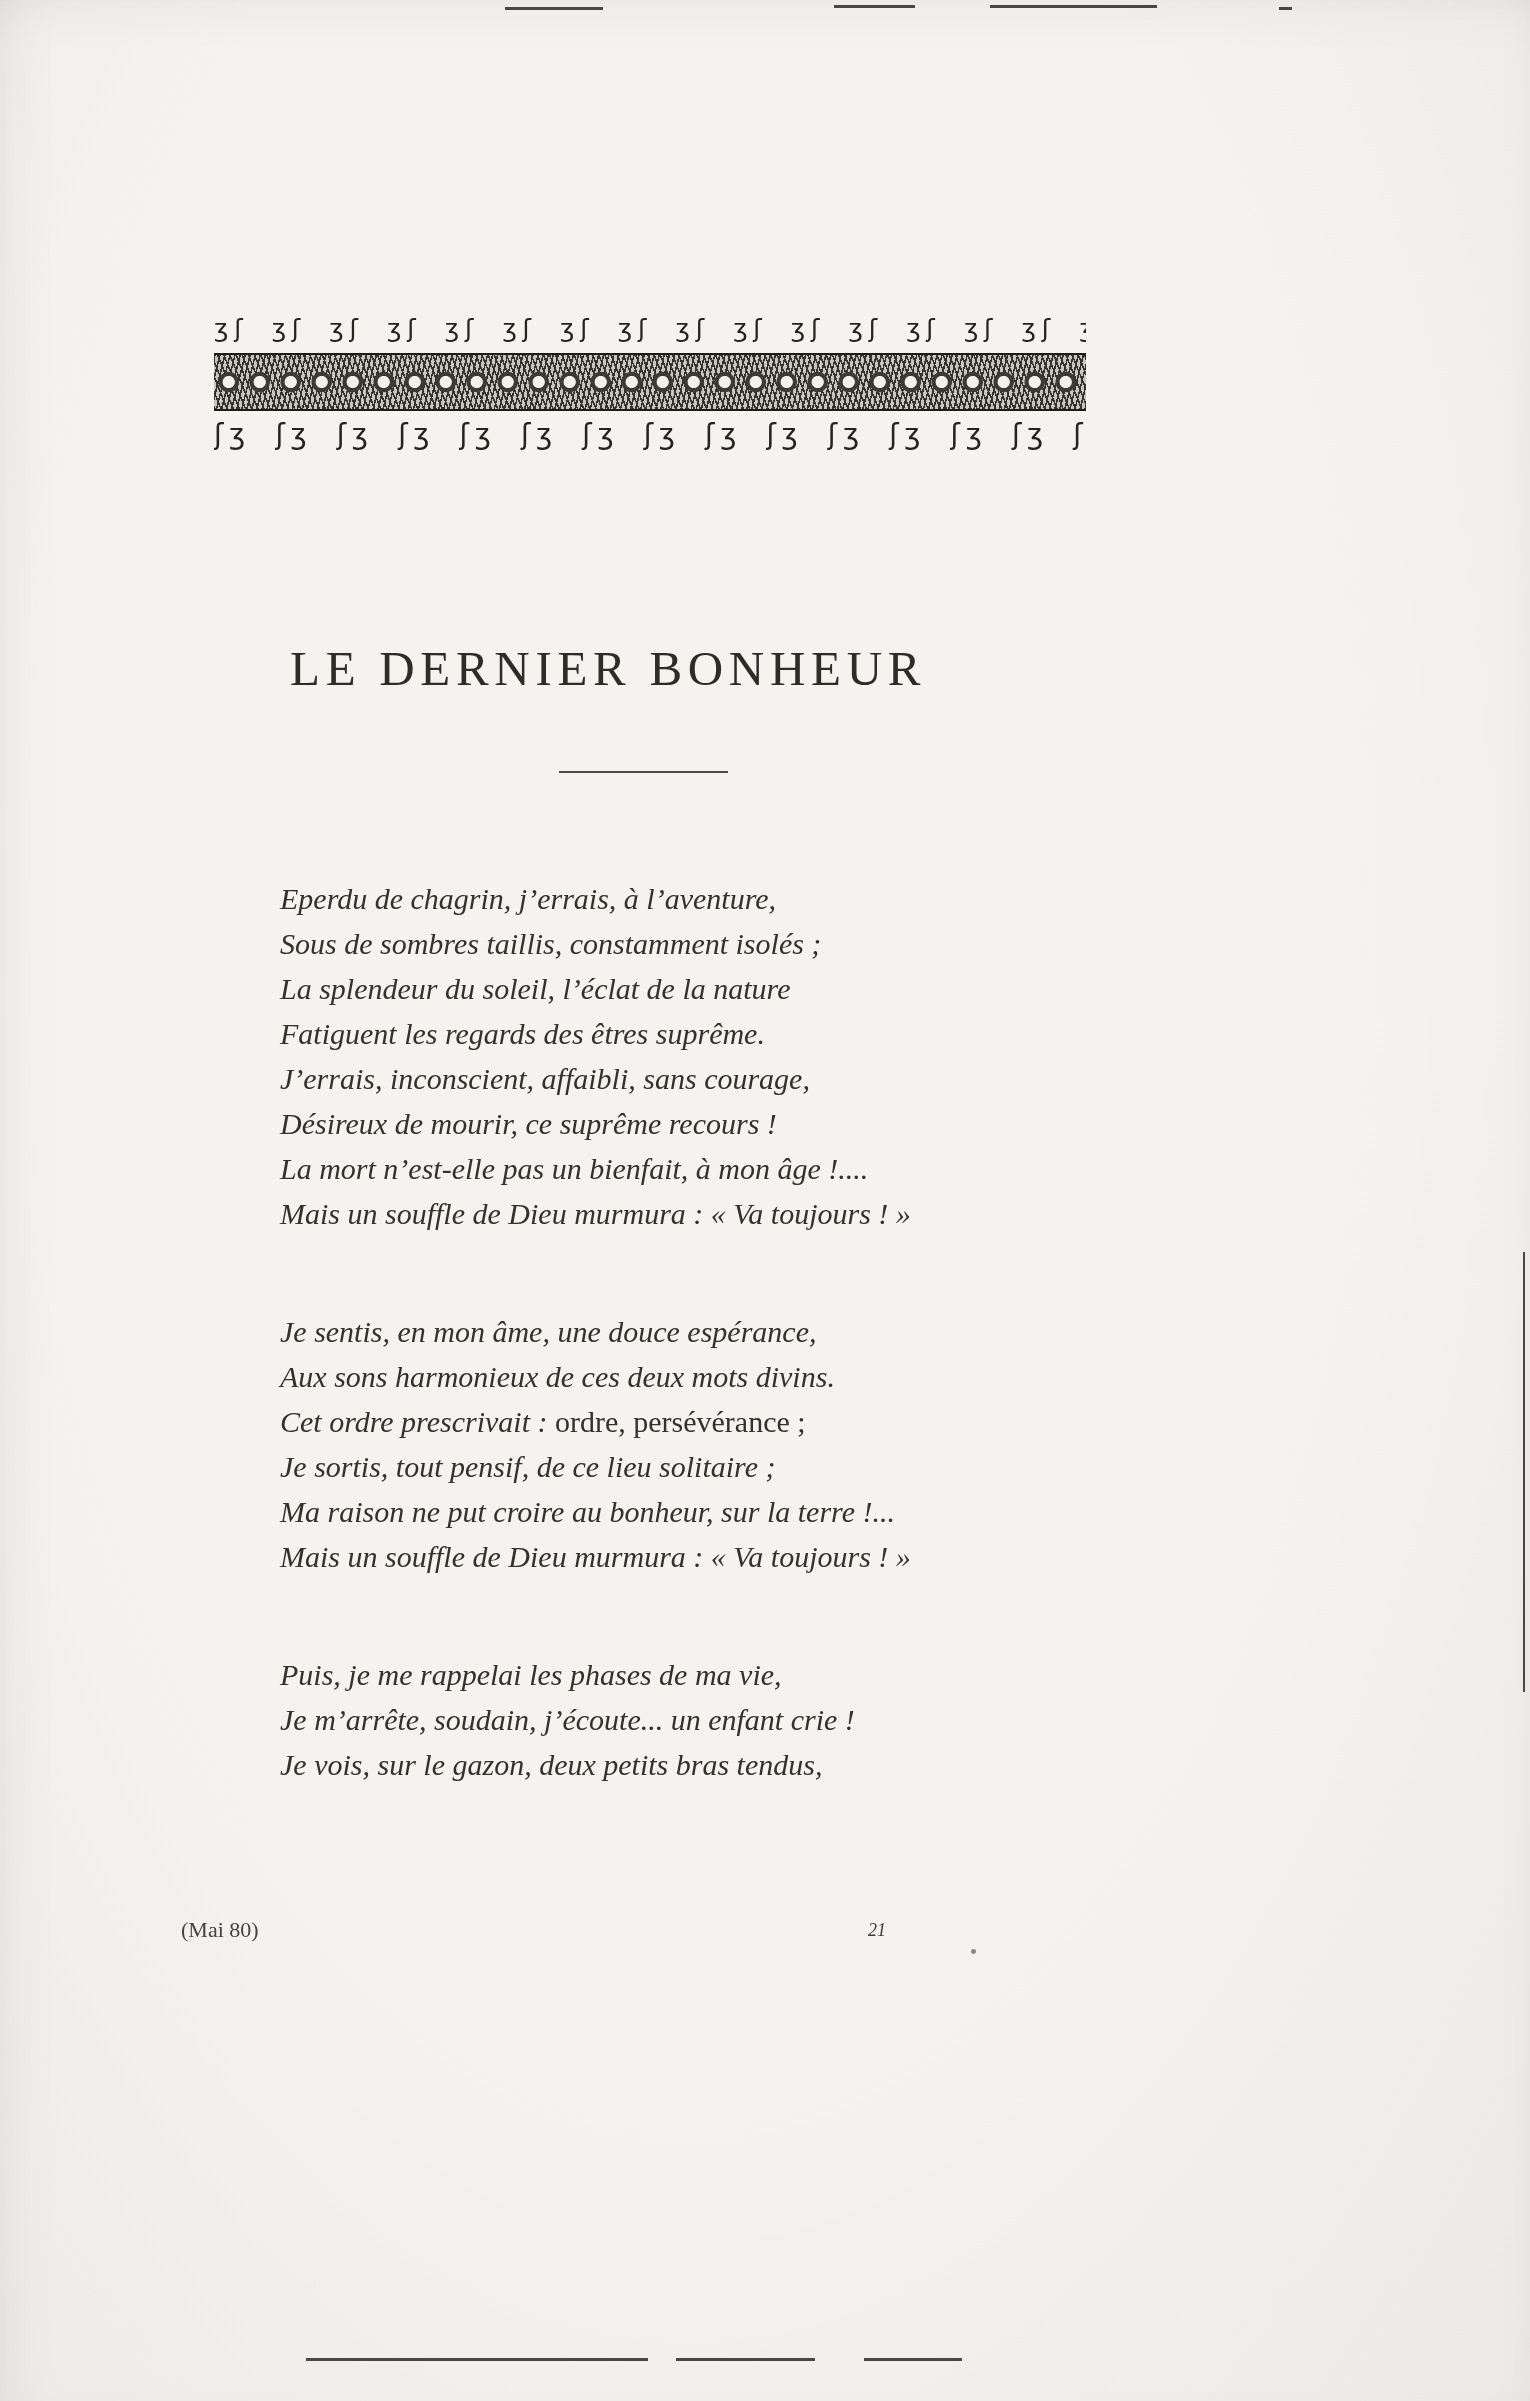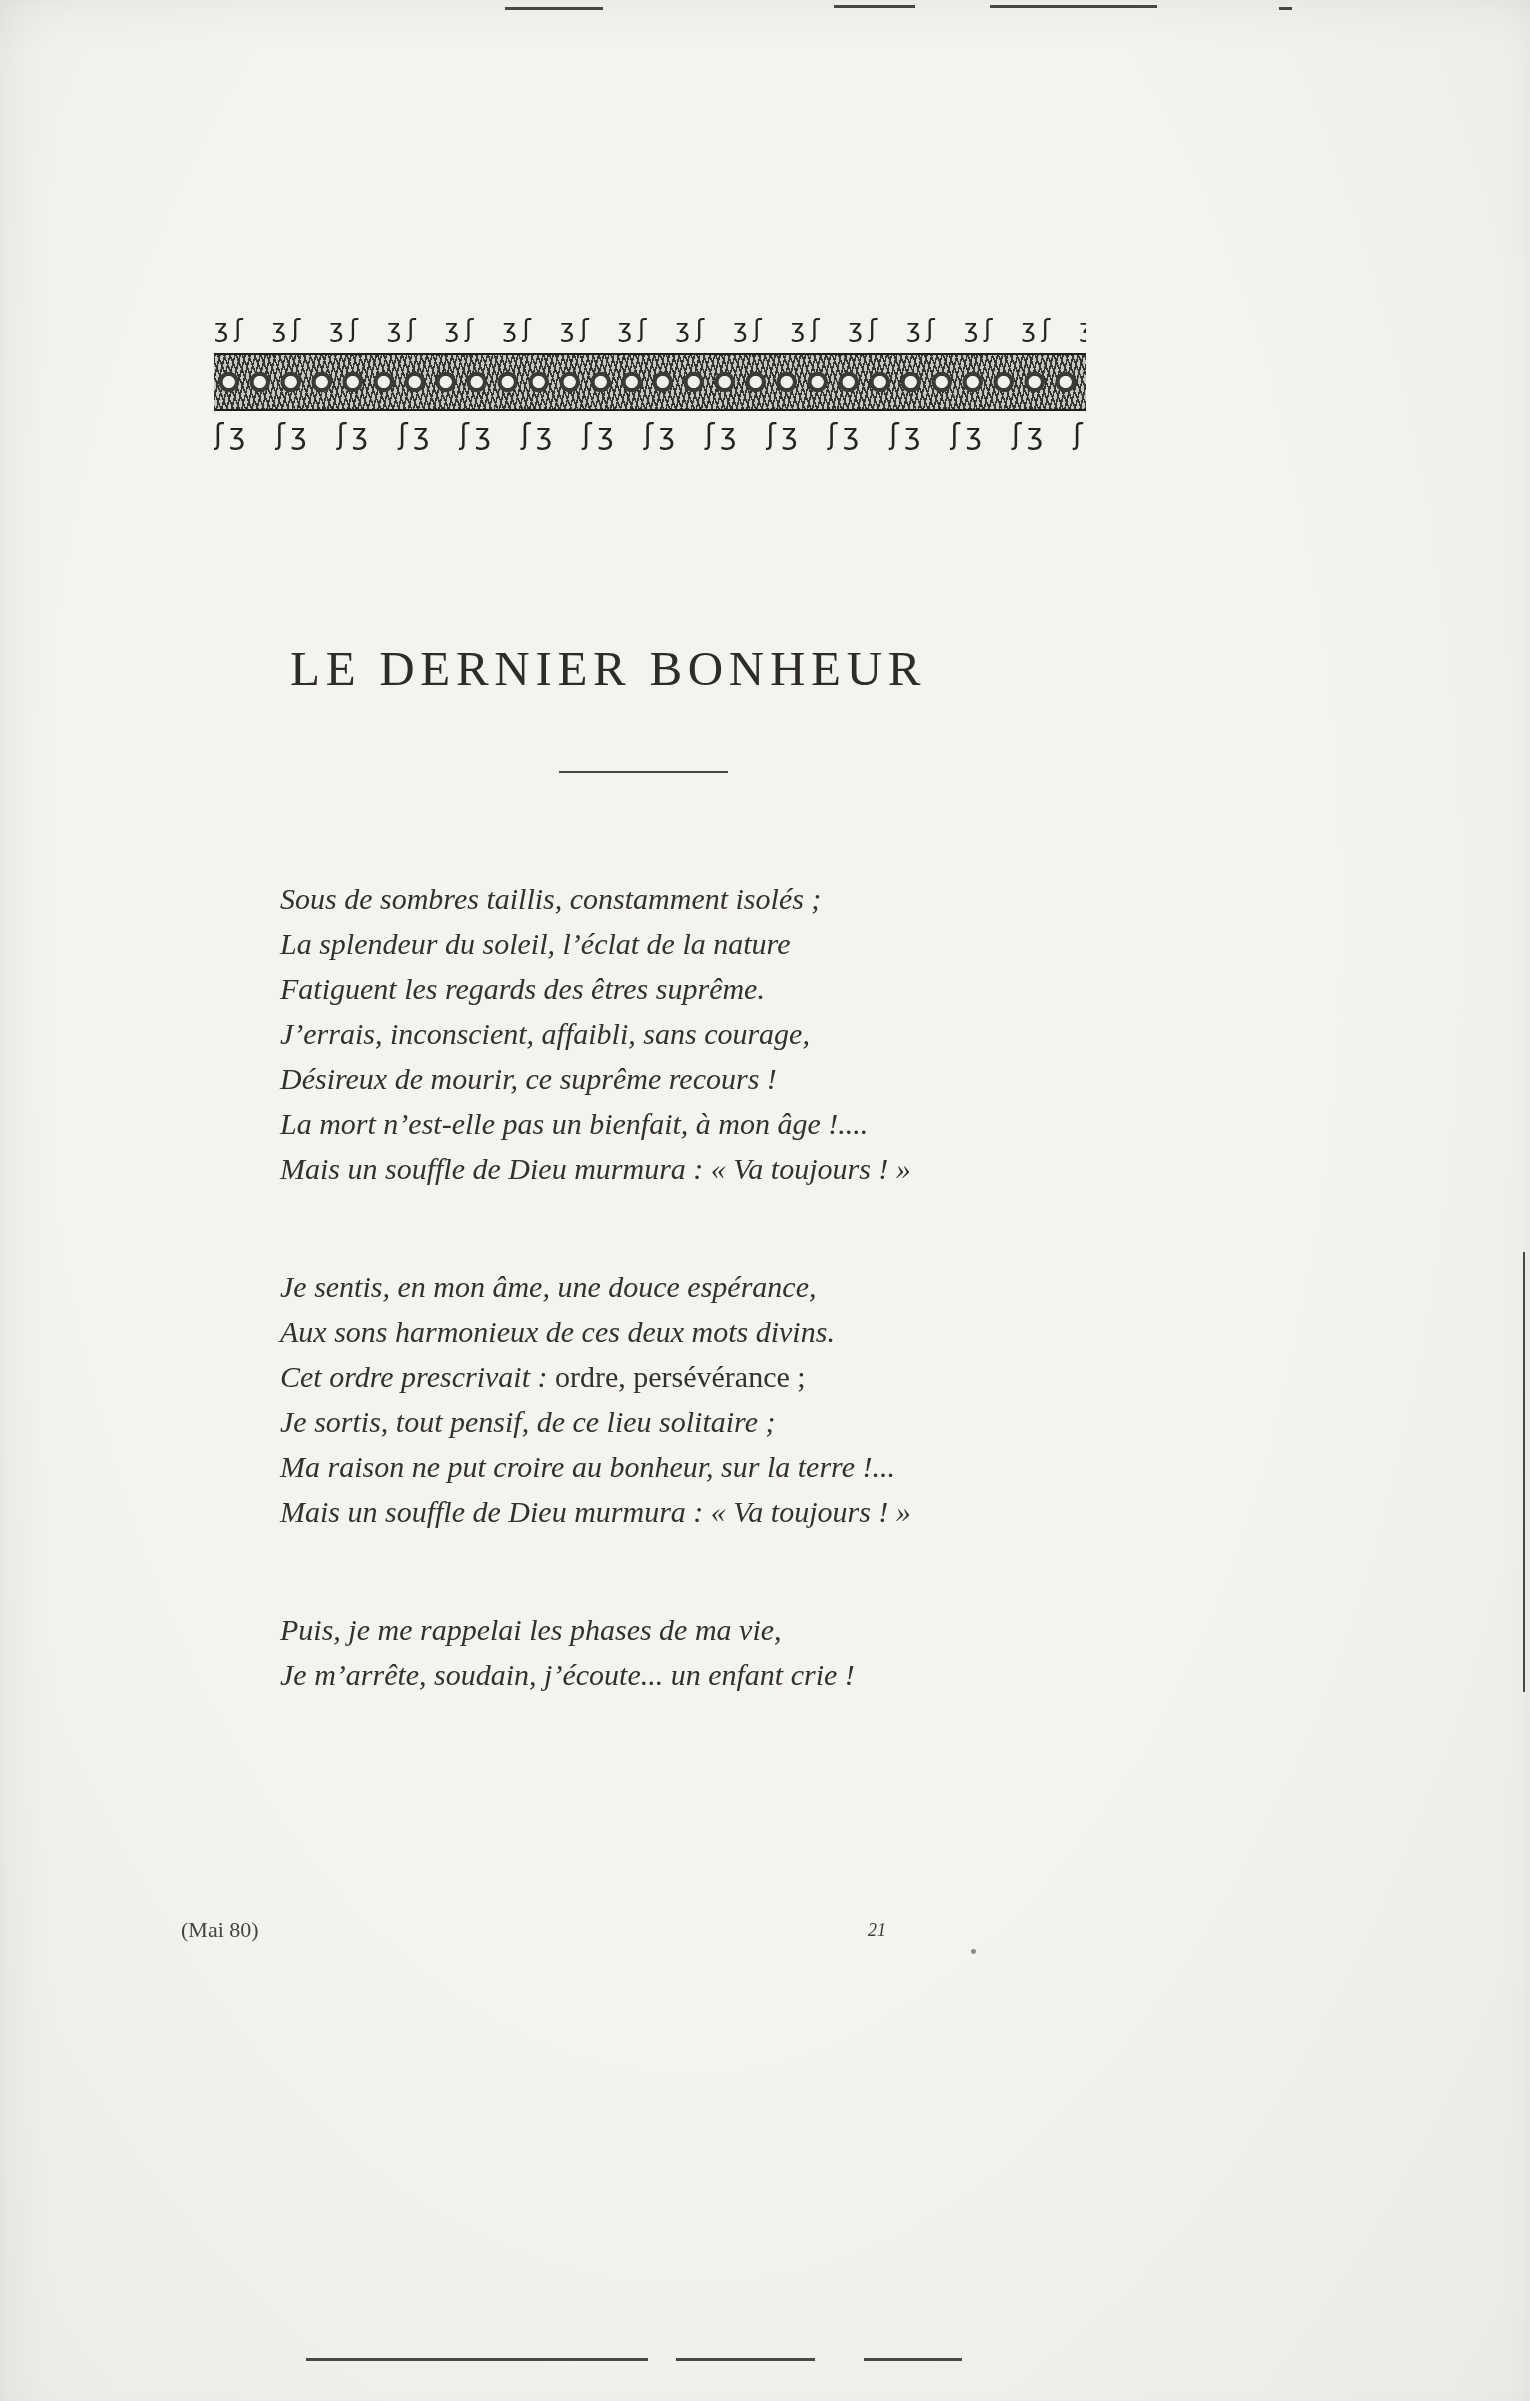--- a/index.html
+++ b/index.html
@@ -114,39 +114,41 @@
     <div class="scroll-row top">ʒʃ ʒʃ ʒʃ ʒʃ ʒʃ ʒʃ ʒʃ ʒʃ ʒʃ ʒʃ ʒʃ ʒʃ ʒʃ ʒʃ ʒʃ ʒʃ ʒʃ ʒʃ ʒʃ ʒʃ ʒʃ ʒʃ ʒʃ ʒʃ ʒʃ ʒʃ ʒʃ ʒʃ</div>
     <div class="frieze"></div>
     <div class="scroll-row bottom">ʃʒ ʃʒ ʃʒ ʃʒ ʃʒ ʃʒ ʃʒ ʃʒ ʃʒ ʃʒ ʃʒ ʃʒ ʃʒ ʃʒ ʃʒ ʃʒ ʃʒ ʃʒ ʃʒ ʃʒ ʃʒ ʃʒ ʃʒ ʃʒ ʃʒ ʃʒ</div>
   </div>
 
   <div class="title">LE DERNIER BONHEUR</div>
   <div class="title-rule"></div>
 
   <div class="poem">
       <div class="stanza">
+        <div class="line"><span>Eperdu de chagrin, j’errais, à l’aventure,</span></div>
         <div class="line"><span>Sous de sombres taillis, constamment isolés ;</span></div>
         <div class="line"><span>La splendeur du soleil, l’éclat de la nature</span></div>
         <div class="line"><span>Fatiguent les regards des êtres suprême.</span></div>
         <div class="line"><span>J’errais, inconscient, affaibli, sans courage,</span></div>
         <div class="line"><span>Désireux de mourir, ce suprême recours !</span></div>
         <div class="line"><span>La mort n’est-elle pas un bienfait, à mon âge !....</span></div>
         <div class="line"><span>Mais un souffle de Dieu murmura : « Va toujours ! »</span></div>
       </div>
       <div class="stanza">
         <div class="line"><span>Je sentis, en mon âme, une douce espérance,</span></div>
         <div class="line"><span>Aux sons harmonieux de ces deux mots divins.</span></div>
         <div class="line"><span>Cet ordre prescrivait : </span><span class="roman">ordre, persévérance ;</span></div>
         <div class="line"><span>Je sortis, tout pensif, de ce lieu solitaire ;</span></div>
         <div class="line"><span>Ma raison ne put croire au bonheur, sur la terre !...</span></div>
         <div class="line"><span>Mais un souffle de Dieu murmura : « Va toujours ! »</span></div>
       </div>
       <div class="stanza">
         <div class="line"><span>Puis, je me rappelai les phases de ma vie,</span></div>
         <div class="line"><span>Je m’arrête, soudain, j’écoute... un enfant crie !</span></div>
+        <div class="line"><span>Je vois, sur le gazon, deux petits bras tendus,</span></div>
       </div>
     </div>
 
   <div class="footer-date">(Mai 80)</div>
   <div class="page-number">21</div>
   <div class="speck" style="left:971px; top:1949px;"></div>
 
   <div class="artifact v-line" style="left:1523px; top:1252px; height:440px;"></div>
   <div class="artifact h-dash" style="left:306px; top:2358px; width:342px;"></div>
   <div class="artifact h-dash" style="left:676px; top:2358px; width:139px;"></div>

